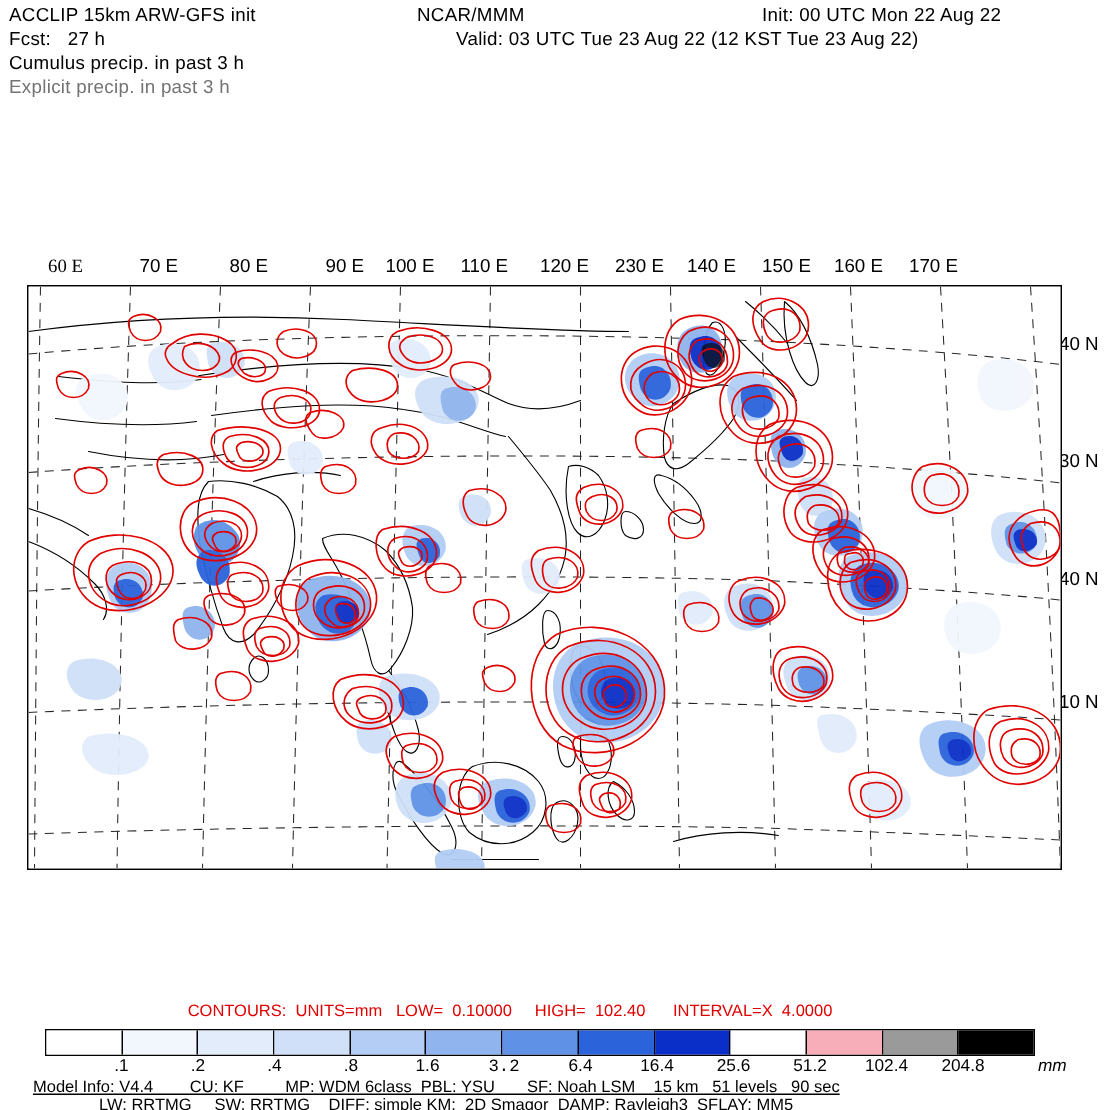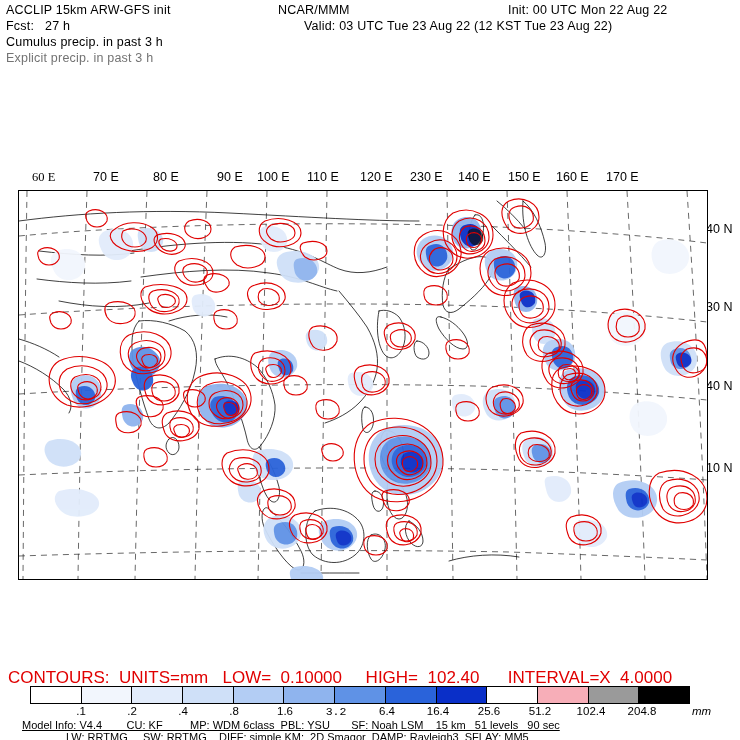--- a/index.html
+++ b/index.html
@@ -27,21 +27,21 @@
   }
   #map-svg{position:absolute;left:0;top:0;}
 
   
   .lon-label{position:absolute;top:170px;font-size:12.5px;white-space:nowrap;}
   .lat-label{position:absolute;font-size:12.5px;white-space:nowrap;left:706px;}
 
   
   #contour-info{
     position:absolute;left:0;top:668px;width:680px;text-align:center;
-    font-size:17px;color:#e00000;white-space:pre;
+    font-size:11px;color:#e00000;white-space:pre;
   }
   
   #colorbar{
     position:absolute;left:30px;top:686px;width:660px;height:18px;
     display:flex;border:1px solid #000;box-sizing:border-box;
   }
   #colorbar div{flex:1 1 0;height:100%;border-right:1px solid #000;box-sizing:border-box;}
   #colorbar div:last-child{border-right:none;}
   .cb-tick{position:absolute;top:705px;font-size:11.5px;transform:translateX(-50%);white-space:nowrap;}
   #cb-unit{position:absolute;left:692px;top:705px;font-size:11.5px;font-style:italic;}

